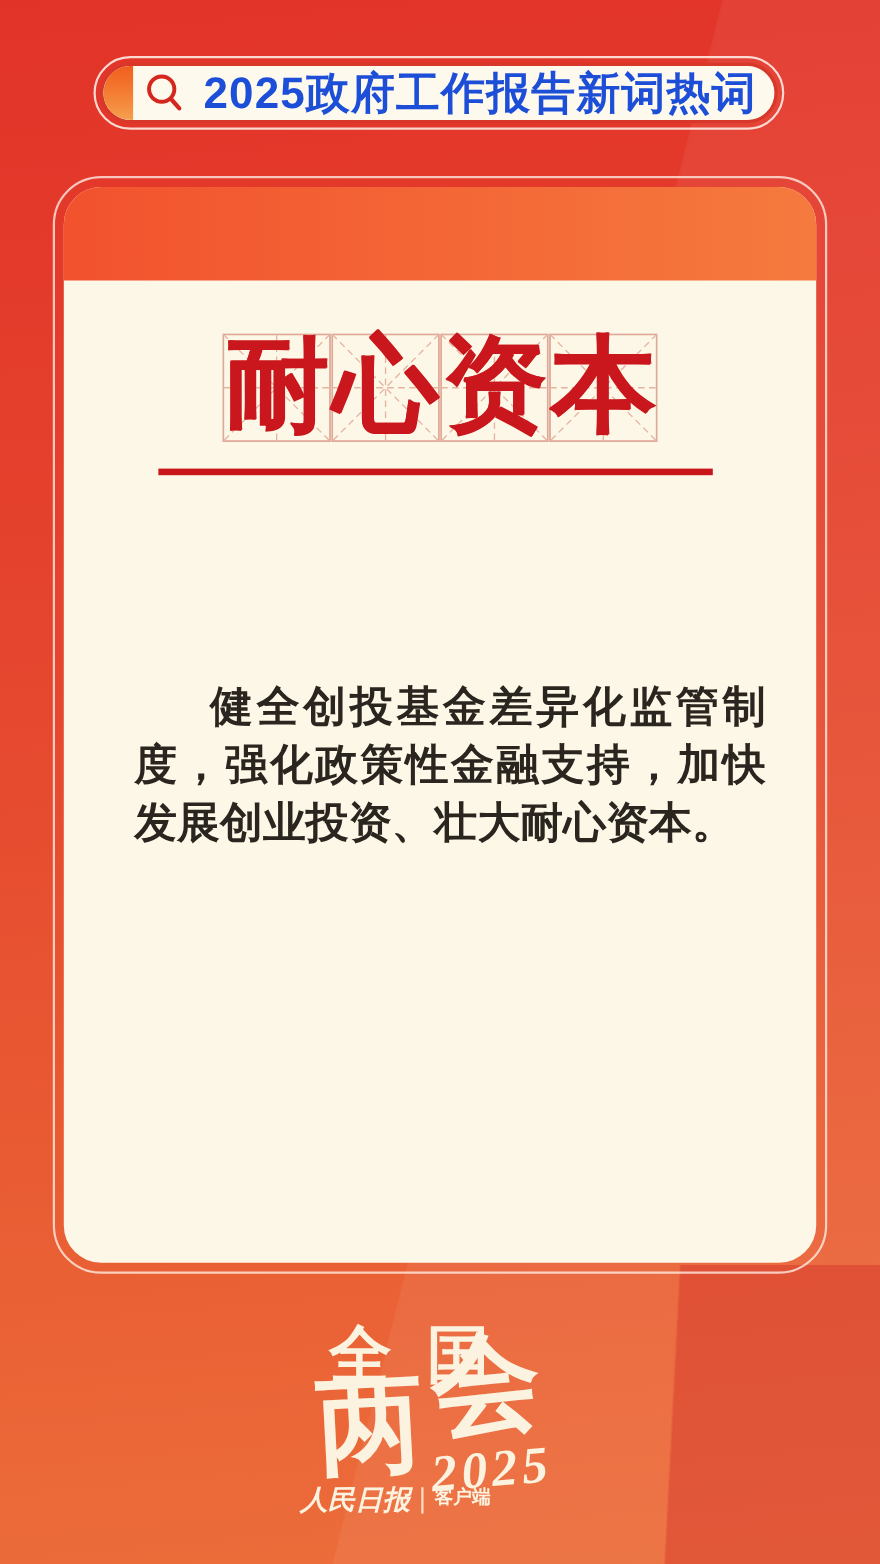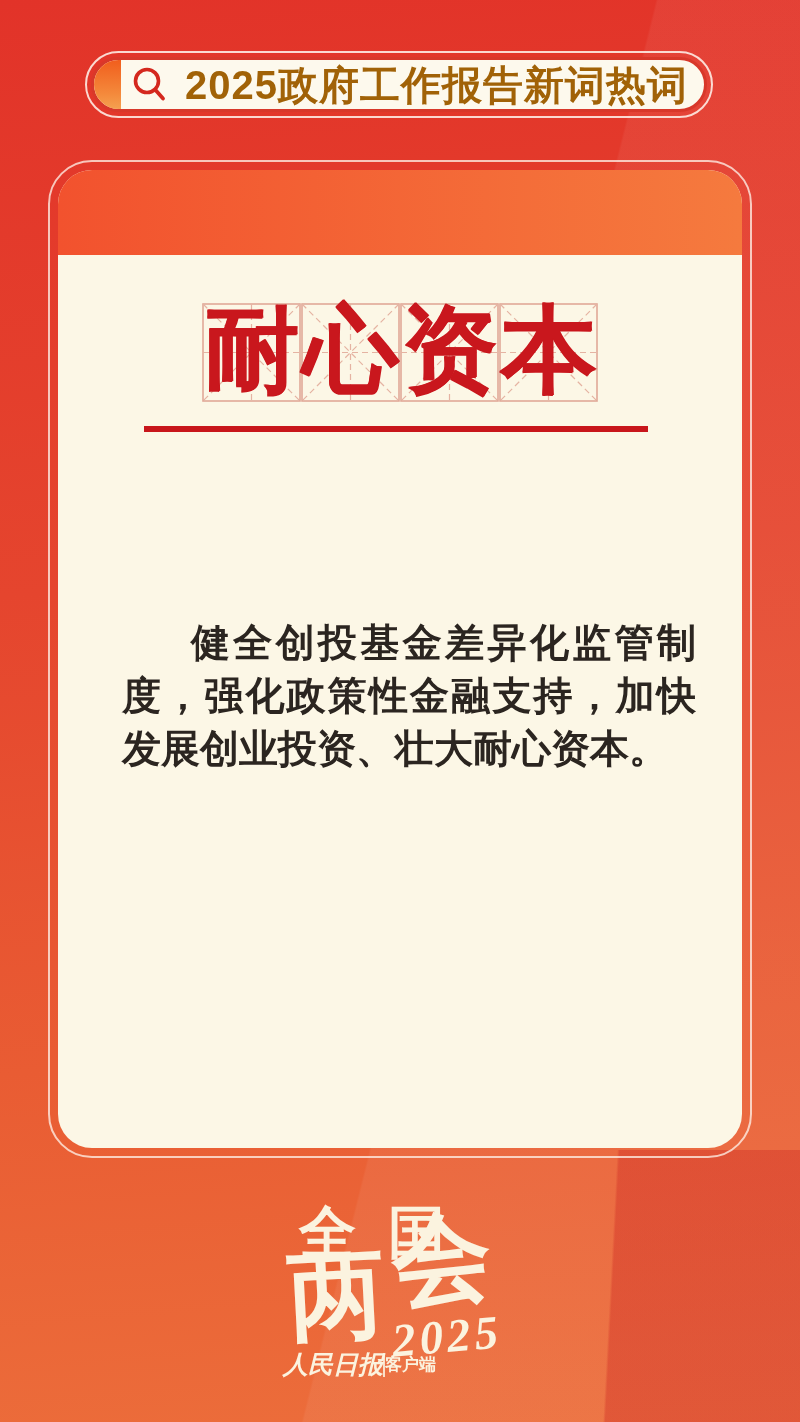--- a/index.html
+++ b/index.html
@@ -29,21 +29,21 @@
     background:#FDF9ED; border:3px solid #D8382A; border-radius:30px;
     display:flex; align-items:center; overflow:hidden;
     padding-left:36px; gap:15px;
   }
   .pill-accent {
     position:absolute; left:0; top:0; bottom:0; width:27px;
     background:linear-gradient(180deg,#F15E1D 0%, #F48A3C 70%, #F5A050 100%);
   }
   .search-icon { flex:0 0 auto; display:block; }
   .search-label {
-    font-weight:bold; font-size:40px; color:#a16207; letter-spacing:1px;
+    font-weight:bold; font-size:40px; color:#1d4ed8; letter-spacing:1px;
     line-height:1; white-space:nowrap;
   }
 
   
   .card {
     position:absolute; left:58px; top:170px; width:684px; height:978px;
     background:#FCF7E6; border-radius:34px;
   }
   .card::before {
     content:""; position:absolute; inset:-10px; pointer-events:none;
@@ -96,21 +96,21 @@
     position:absolute; left:392px; top:14px;
     font-size:99px; font-weight:900; line-height:1; transform:rotate(-6deg);
   }
   .logo-year {
     position:absolute; left:392px; top:117px;
     font-size:47px; font-weight:bold; font-style:italic;
     letter-spacing:4px; line-height:1; transform:rotate(-5deg);
   }
   .brand-row {
     position:absolute; left:0; right:13px; top:156px;
-    display:flex; justify-content:center; align-items:center; 
+    display:flex; justify-content:center; align-items:flex-start; gap:10px;
   }
   .brand-name {
     font-family:"Liberation Serif", serif; font-style:italic; font-weight:bold;
     font-size:25px; line-height:1;
   }
   .brand-divider { width:2px; height:24px; background:rgba(251,243,223,0.85); }
   .brand-suffix {
     font-family:"Liberation Sans", sans-serif; font-weight:bold;
     font-size:17px; line-height:1;
   }

